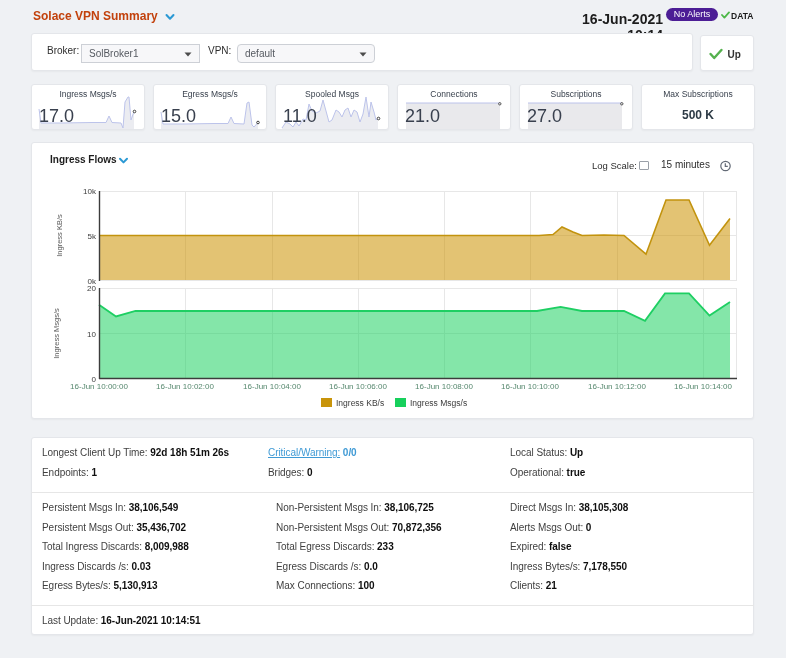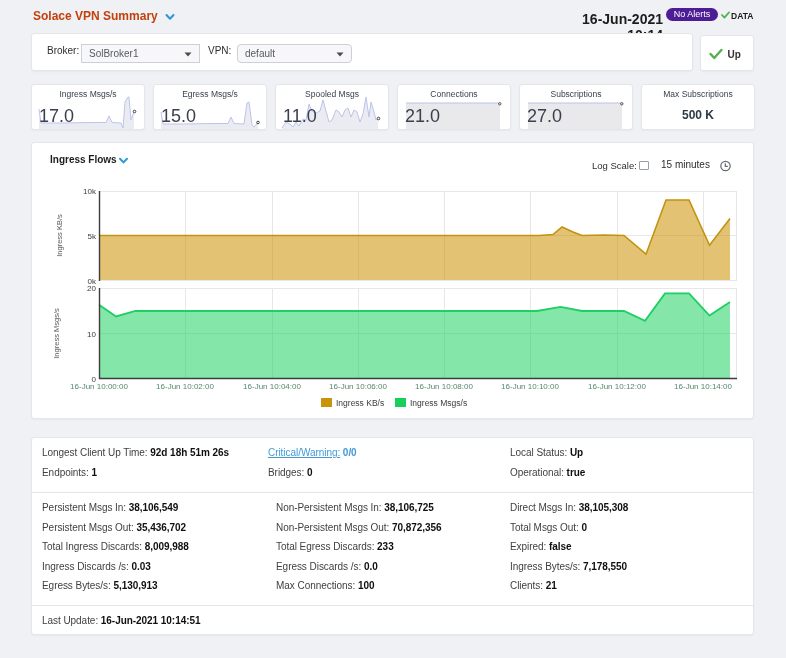--- a/index.html
+++ b/index.html
@@ -28,21 +28,21 @@
 <div class="abs" style="left:731px; top:10.5px; font-size:8.5px; font-weight:bold; color:#1c1c1c;">DATA</div>
 
 <div class="panel" style="left:31px; top:33px; width:662px; height:38px;"></div>
 <div class="abs" style="left:47px; top:45px; font-size:10px; color:#2e2e2e;">Broker:</div>
 <div class="abs" style="left:81px; top:44px; width:119px; height:19px; background:#f7f7f9; border:1px solid #cdd0d6; border-radius:0; font-size:10px; color:#565a61; line-height:17px; padding-left:7px;">SolBroker1
   <svg style="position:absolute; right:7px; top:7px;" width="8" height="5" viewBox="0 0 8 5">
       <path d="M0.5 0.5 L4 4.5 L7.5 0.5 Z" fill="#4c4c4c"></path>
     </svg>
 </div>
 <div class="abs" style="left:208px; top:45px; font-size:10px; color:#2e2e2e;">VPN:</div>
-<div class="abs" style="left:237px; top:44px; width:115px; height:19px; background:#f7f7f9; border:1px solid #cdd0d6; border-radius:4px; font-size:10px; color:#565a61; line-height:17px; padding-left:7px;">default
+<div class="abs" style="left:237px; top:44px; width:138px; height:19px; background:#f7f7f9; border:1px solid #cdd0d6; border-radius:4px; font-size:10px; color:#565a61; line-height:17px; padding-left:7px;">default
   <svg style="position:absolute; right:7px; top:7px;" width="8" height="5" viewBox="0 0 8 5">
       <path d="M0.5 0.5 L4 4.5 L7.5 0.5 Z" fill="#4c4c4c"></path>
     </svg>
 </div>
 
 <div class="panel" style="left:700px; top:35px; width:54px; height:36px;"></div>
 <svg class="abs" style="left:709px; top:48px;" width="14" height="12" viewBox="0 0 14 12">
     <path d="M1.6 6 L5.2 10 L12.4 2" fill="none" stroke="#55b14e" stroke-width="2.4" stroke-linecap="round" stroke-linejoin="round"></path>
   </svg>
 <div class="abs" style="left:727.5px; top:48.5px; font-size:10px; font-weight:bold; color:#333;">Up</div>
@@ -196,18 +196,18 @@
 <div class="row" style="left:42px; top:560.5px;"><span class="lbl">Ingress Discards /s: </span><span class="bold">0.03</span></div>
 <div class="row" style="left:42px; top:580px;"><span class="lbl">Egress Bytes/s: </span><span class="bold">5,130,913</span></div>
 
 <div class="row" style="left:276px; top:502px;"><span class="lbl">Non-Persistent Msgs In: </span><span class="bold">38,106,725</span></div>
 <div class="row" style="left:276px; top:521.5px;"><span class="lbl">Non-Persistent Msgs Out: </span><span class="bold">70,872,356</span></div>
 <div class="row" style="left:276px; top:541px;"><span class="lbl">Total Egress Discards: </span><span class="bold">233</span></div>
 <div class="row" style="left:276px; top:560.5px;"><span class="lbl">Egress Discards /s: </span><span class="bold">0.0</span></div>
 <div class="row" style="left:276px; top:580px;"><span class="lbl">Max Connections: </span><span class="bold">100</span></div>
 
 <div class="row" style="left:510px; top:502px;"><span class="lbl">Direct Msgs In: </span><span class="bold">38,105,308</span></div>
-<div class="row" style="left:510px; top:521.5px;"><span class="lbl">Total Msgs Out: </span><span class="bold">0</span></div>
+<div class="row" style="left:510px; top:521.5px;"><span class="lbl">Alerts Msgs Out: </span><span class="bold">0</span></div>
 <div class="row" style="left:510px; top:541px;"><span class="lbl">Expired: </span><span class="bold">false</span></div>
 <div class="row" style="left:510px; top:560.5px;"><span class="lbl">Ingress Bytes/s: </span><span class="bold">7,178,550</span></div>
 <div class="row" style="left:510px; top:580px;"><span class="lbl">Clients: </span><span class="bold">21</span></div>
 
 <div class="row" style="left:42px; top:614.5px;"><span class="lbl">Last Update: </span><span class="bold">16-Jun-2021 10:14:51</span></div>
 
 </body></html>

